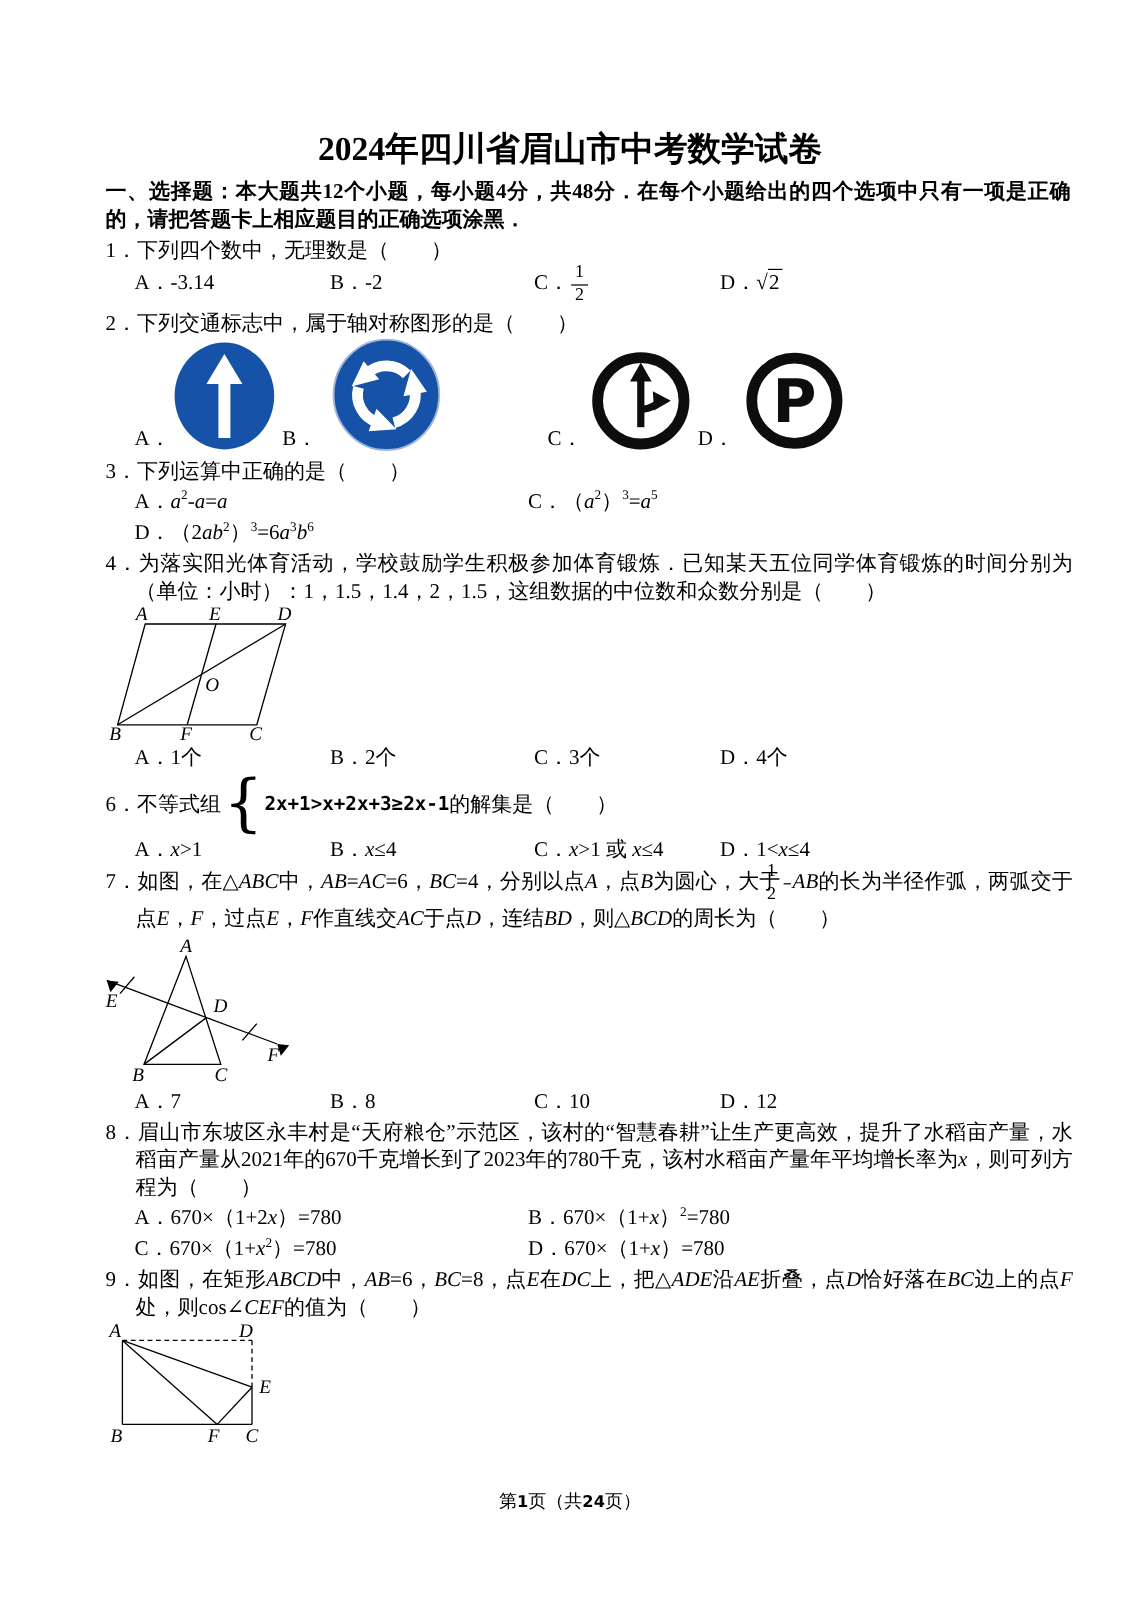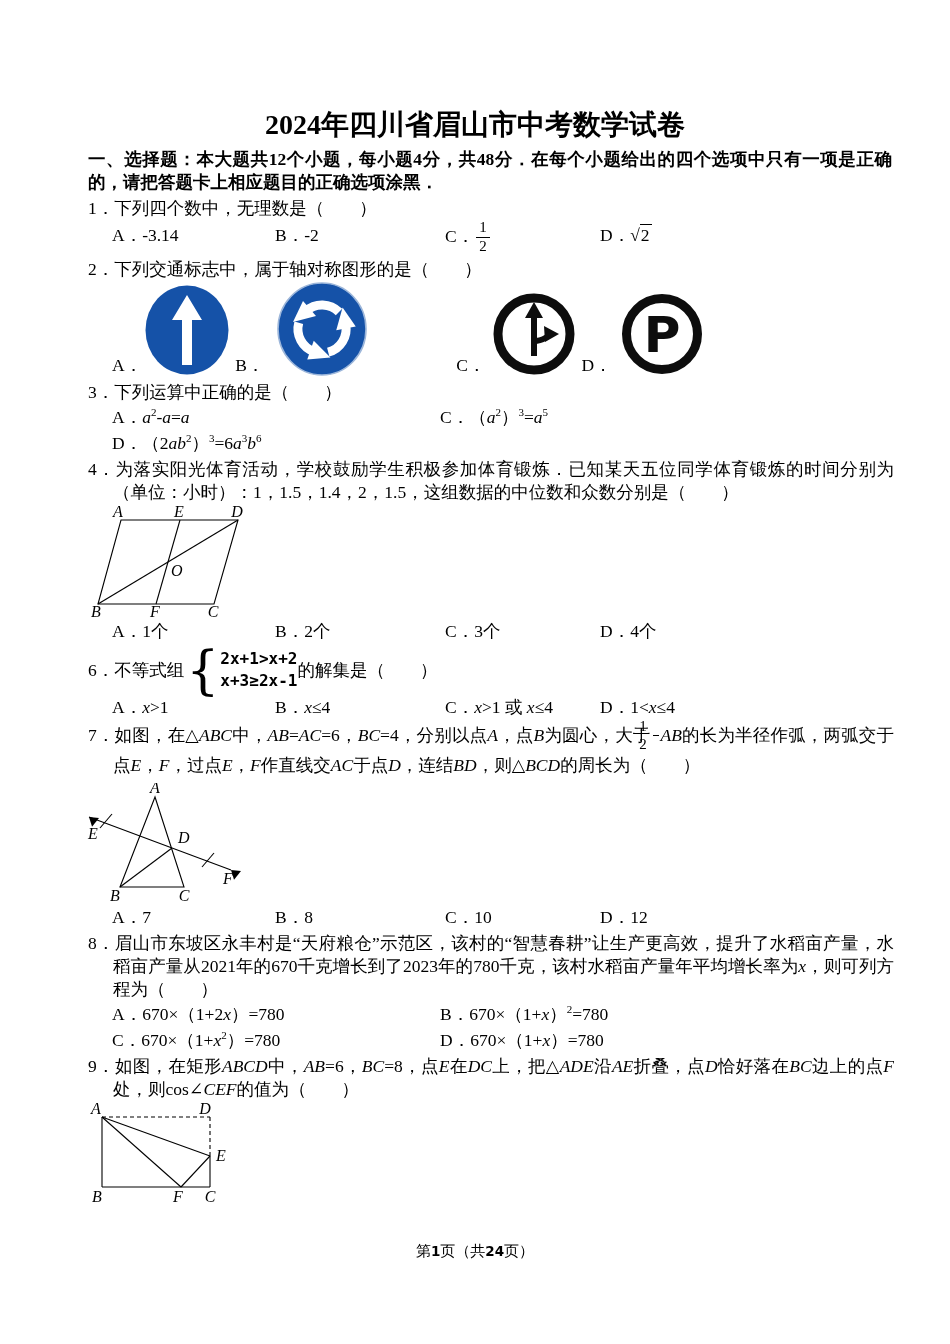--- a/index.html
+++ b/index.html
@@ -23,21 +23,21 @@
   .fn{display:block;padding:0 3px 1px;border-bottom:1.4px solid #000;}
   .fd{display:block;padding-top:1px;}
   .sqrt .rad{border-top:1.5px solid #000;padding:0 2px 0 1px;}
   
   .signs{display:flex;align-items:flex-end;margin:2px 0 0 112px;height:93px;}
   .slabel{font-size:17.5px;line-height:21px;flex:0 0 auto;}
   .sign{flex:0 0 auto;display:block;}
   
   .sysline{display:flex;align-items:center;margin-left:88px;height:48px;font-size:17.5px;}
   .brace{font-size:52px;font-weight:normal;line-height:46px;font-family:"DejaVu Serif",serif;margin:0 1px 0 2px;}
-  .sysrows{display:flex;flex-direction:column;font-family:"DejaVu Sans Mono",monospace;
+  .sysrows{display:flex;font-family:"DejaVu Sans Mono",monospace;
            font-weight:bold;font-size:16px;line-height:22px;letter-spacing:0;}
   
   .fig{display:block;}
   .fig text{font-size:16px;font-style:italic;font-family:"Liberation Serif",serif;}
   .fig .thin{stroke:#000;stroke-width:1.1;fill:none;}
   .fig .dash{stroke:#000;stroke-width:1.1;fill:none;stroke-dasharray:4,3;}
   .footer{position:absolute;left:0;right:0;top:1242px;text-align:center;font-size:15px;}
   .footer .num{font-family:"DejaVu Sans",sans-serif;font-weight:bold;font-size:13.5px;}
 </style>
 </head>

